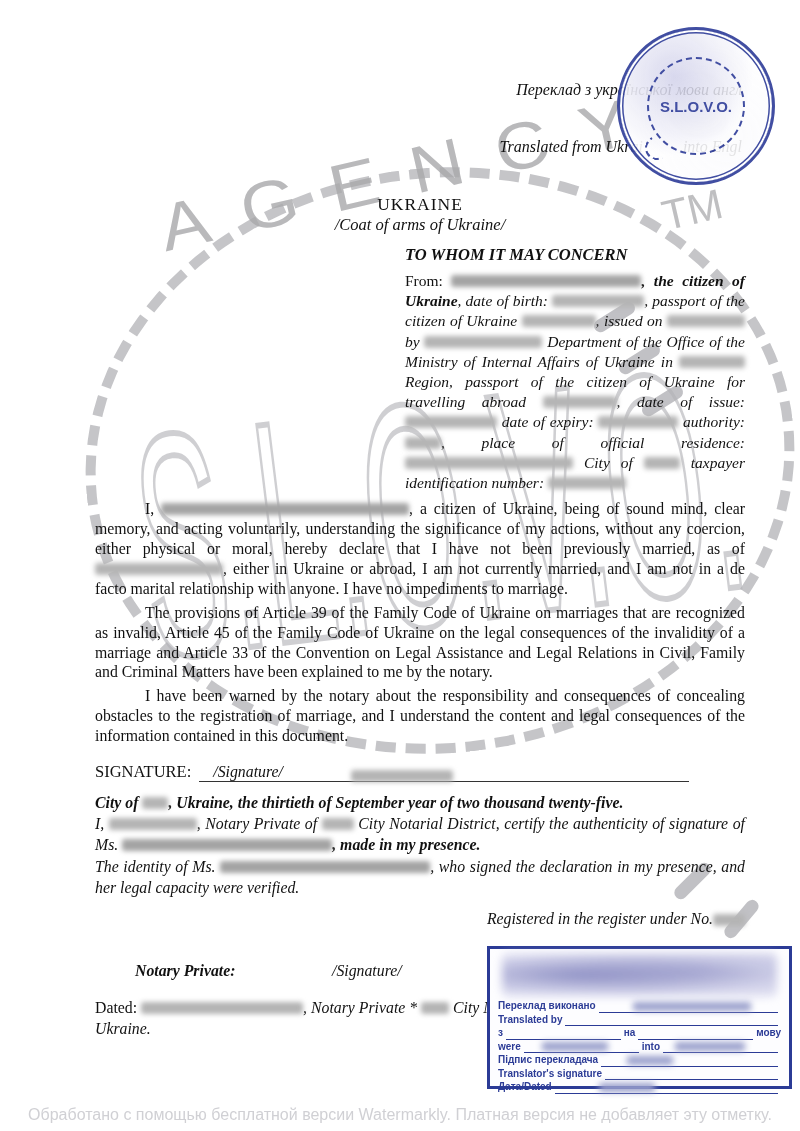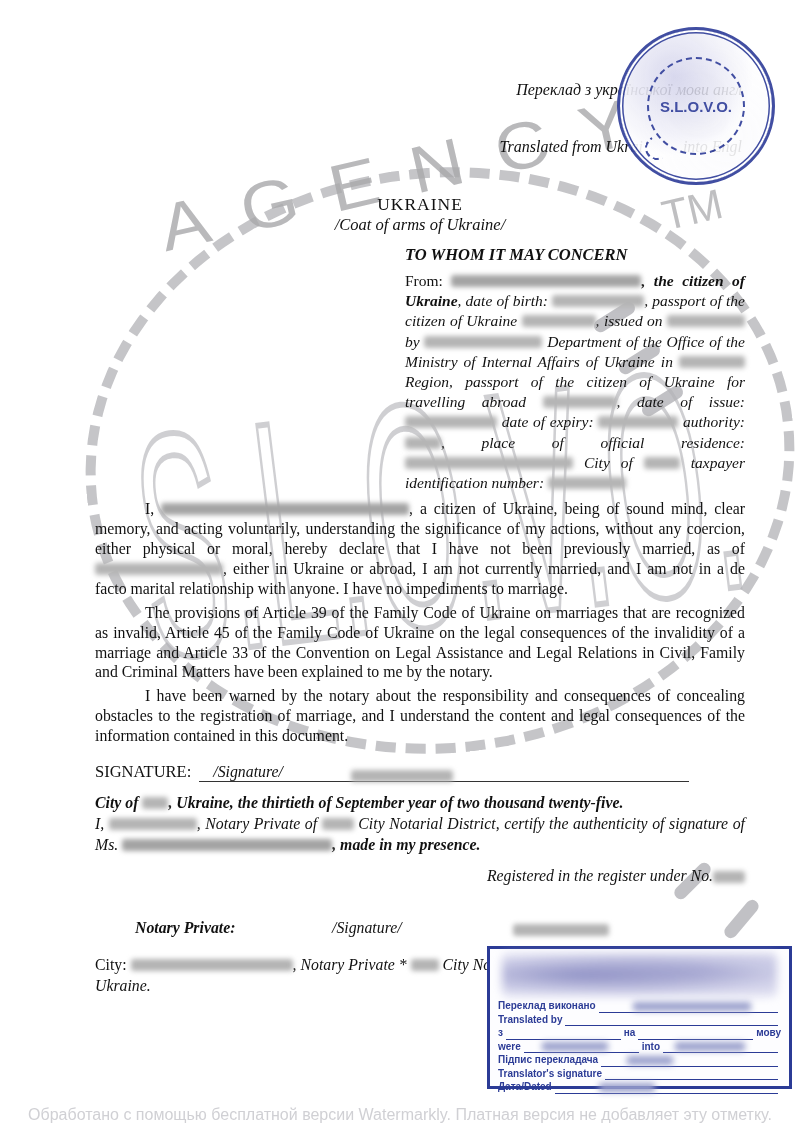--- a/index.html
+++ b/index.html
@@ -128,33 +128,34 @@
         <span class="sigline">
           <span class="ph">/Signature/</span>
           <span class="redact" style="width:102px;margin-left:68px"></span>
         </span>
       </div>
 
       <div class="cityline"><span>City of </span><span class="redact" style="width:26px"></span><span>, Ukraine, the thirtieth of September year of two thousand twenty-five.</span></div>
 
       <div class="notpara"><span>I, </span><span class="redact" style="width:88px"></span><span>, Notary Private of </span><span class="redact" style="width:32px"></span><span> City Notarial District, certify the authenticity of signature of Ms. </span><span class="redact dk" style="width:210px"></span><span class="bi">, made in my presence.</span></div>
 
+      <div class="notpara"><span>The identity of Ms. </span><span class="redact dk" style="width:210px"></span><span>, who signed the declaration in my presence, and her legal capacity were verified.</span></div>
 
       <div class="regline">
           <span>Registered in the register under No. </span>
           <span class="redact" style="width:32px"></span>
         </div>
 
       <div class="nprow">
         <span class="npl">Notary Private:</span>
         <span class="nps">/Signature/</span>
         <span class="npr redact" style="width:96px"></span>
       </div>
 
-      <div class="sealpara"><span class="plain">City: </span><span class="redact" style="width:162px"></span><span>, Notary Private * </span><span class="redact" style="width:28px"></span><span> City Notarial District * Coat of arms of Ukraine.</span></div>
+      <div class="sealpara"><span class="plain">Dated: </span><span class="redact" style="width:162px"></span><span>, Notary Private * </span><span class="redact" style="width:28px"></span><span> City Notarial District * Coat of arms of Ukraine.</span></div>
     </div>
   </div>
 
   <div class="tbox">
     <div class="tstamp"></div>
     <div class="trow">
       <span class="lbl">Переклад виконано</span>
       <span class="tline">
           <span class="tblur" style="left:34px;width:118px"></span>
         </span>

